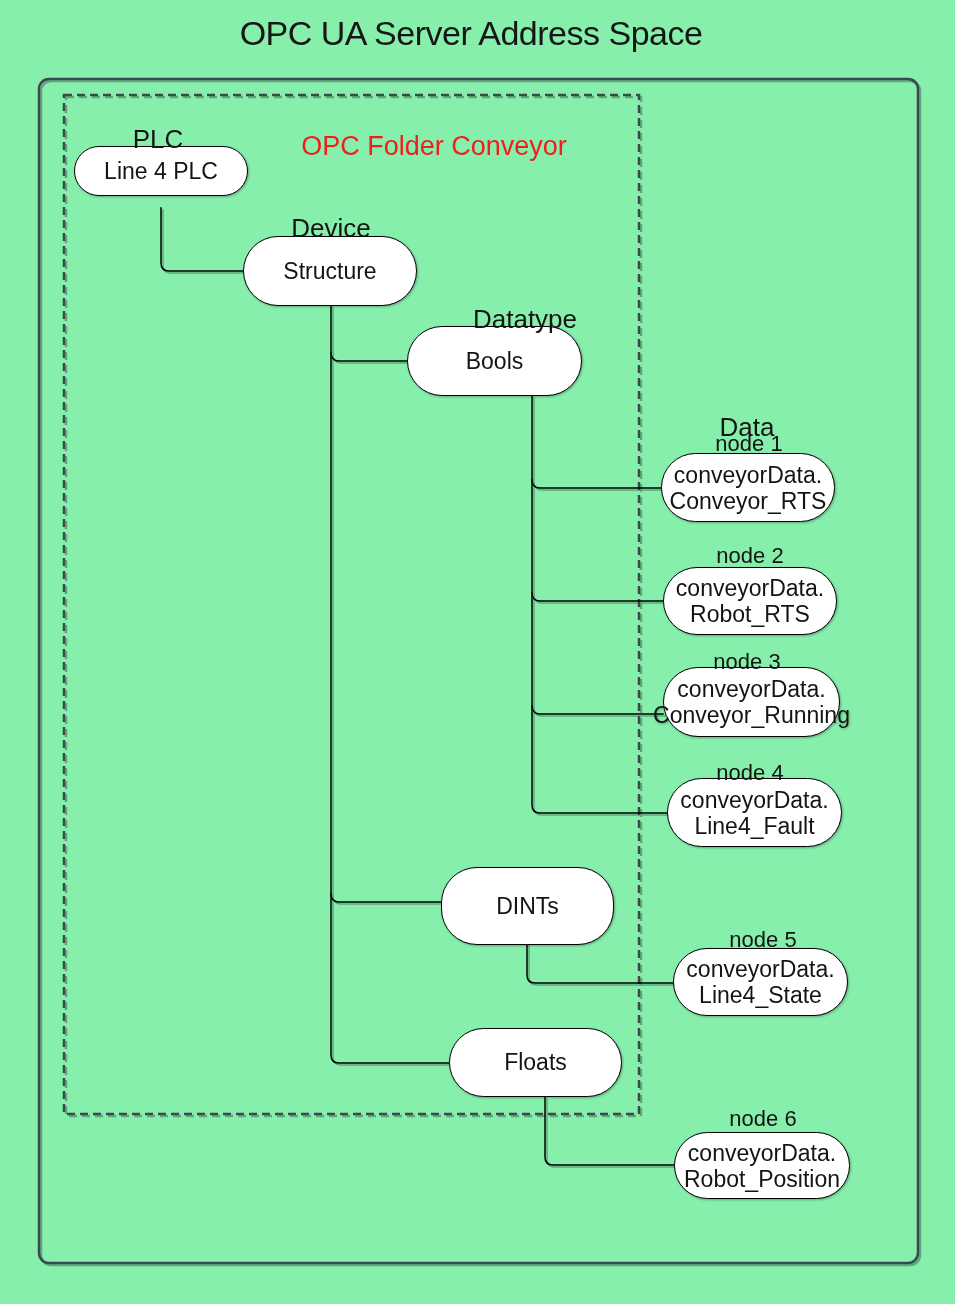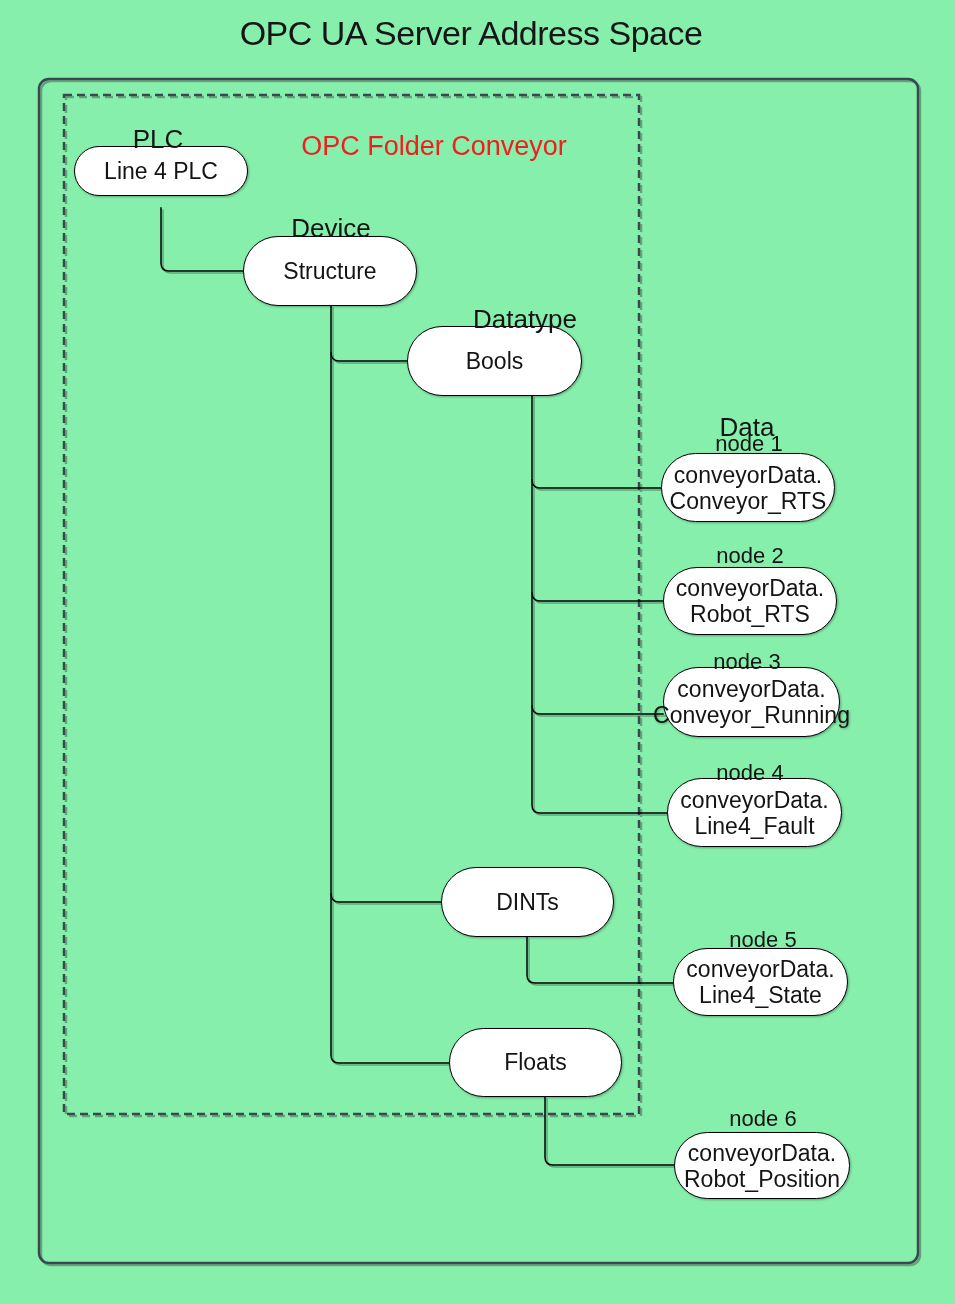--- a/index.html
+++ b/index.html
@@ -17,21 +17,21 @@
   .pill{position:absolute;background:#fff;border:1.5px solid #000;border-radius:36px;
         display:flex;align-items:center;justify-content:center;z-index:2;
         filter:drop-shadow(1.5px 1.5px 0.8px rgba(0,0,0,0.3));
         font-size:23px;color:#141414;box-sizing:border-box;}
   .pill.two-line{flex-direction:column;line-height:26px;}
   .pill .ln{white-space:nowrap;}
   
   .p-plc    {left:74px; top:146px; width:174px;height:50px;}
   .p-conv   {left:243px;top:236px; width:174px;height:70px;}
   .p-bools  {left:407px;top:326px; width:175px;height:70px;}
-  .p-dints  {left:441px;top:867px; width:173px;height:70px;}
+  .p-dints  {left:441px;top:867px; width:173px;height:78px;}
   .p-floats {left:449px;top:1028px;width:173px;height:69px;}
   
   .p-n1{left:661px;top:453px; width:174px;height:69px;}
   .p-n2{left:663px;top:567px; width:174px;height:68px;}
   .p-n3{left:663px;top:667px; width:177px;height:70px;}
   .p-n4{left:667px;top:778px; width:175px;height:69px;}
   .p-n5{left:673px;top:948px; width:175px;height:68px;}
   .p-n6{left:674px;top:1132px;width:176px;height:67px;}
   
   .l-plc{left:158px;top:104px;}

